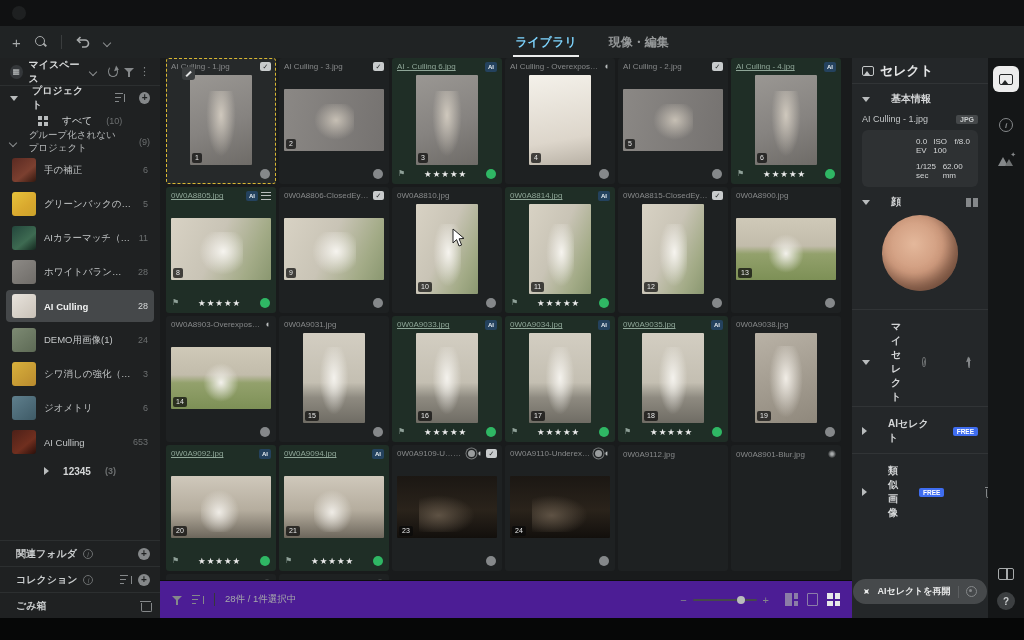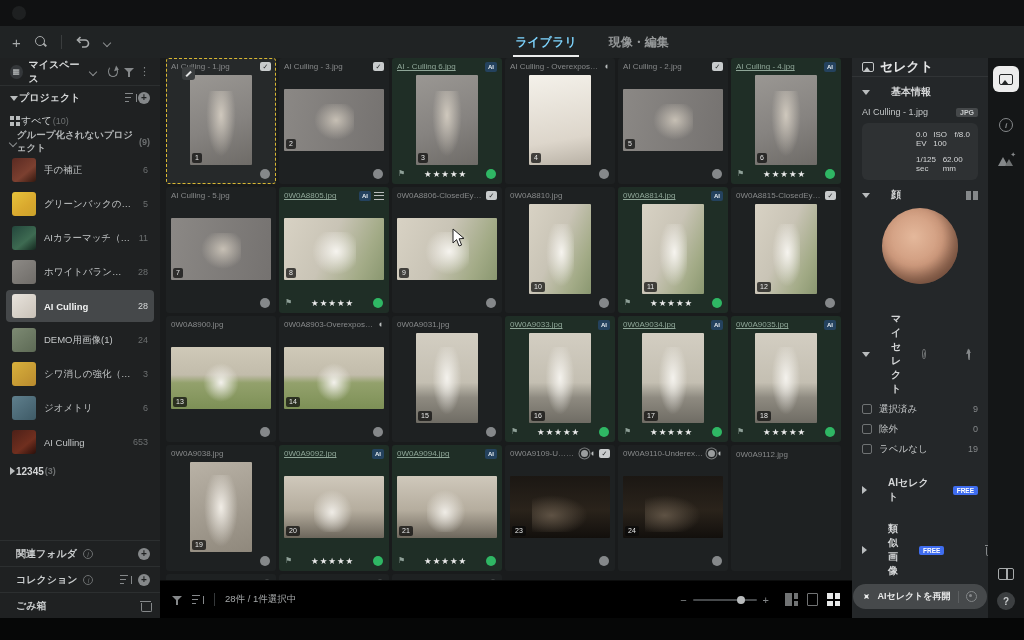--- a/index.html
+++ b/index.html
@@ -36,38 +36,38 @@
   .side-head{height:28px;display:flex;align-items:center;gap:6px;padding:0 10px;border-bottom:1px solid #2c2f30;}
   .ws-logo{width:14px;height:14px;border-radius:50%;background:#34373a;color:#c3c6c7;font-size:8px;display:flex;align-items:center;justify-content:center;}
   .side-head .lbl{font-weight:bold;color:#d8dadb;font-size:10px;}
   .spacer{flex:1;}
   .icon-refresh{width:11px;height:11px;display:inline-block;border:1.4px solid #85888a;border-radius:50%;border-top-color:transparent;position:relative;}
   .icon-refresh::after{content:"";position:absolute;right:-2px;top:-1px;border-left:4px solid #85888a;border-top:3px solid transparent;border-bottom:3px solid transparent;transform:rotate(20deg);}
   .funnel{width:10px;height:10px;display:inline-block;position:relative;}
   .funnel::before{content:"";position:absolute;left:0;top:1px;border-left:5px solid transparent;border-right:5px solid transparent;border-top:5px solid #85888a;}
   .funnel::after{content:"";position:absolute;left:4px;top:5px;width:2px;height:5px;background:#85888a;}
   .kebab{color:#85888a;font-size:11px;letter-spacing:0;}
-  .row{display:flex;align-items:center;gap:1px;padding:0 10px;}
+  .row{display:flex;align-items:center;gap:14px;padding:0 10px;justify-content:center;}
   .row .caret{width:0;height:0;border-left:4px solid transparent;border-right:4px solid transparent;border-top:5px solid #b9bcbd;}
   .row .caret.right{border-top:4px solid transparent;border-bottom:4px solid transparent;border-left:5px solid #b9bcbd;border-right:none;}
   .row.projects{height:24px;}
   .row .h{font-weight:bold;color:#d4d6d7;}
   .sort-ic{display:inline-block;width:12px;height:10px;position:relative;}
   .sort-ic i{position:absolute;left:0;height:1.4px;background:#85888a;}
   .sort-ic i:nth-child(1){top:0;width:8px;}.sort-ic i:nth-child(2){top:4px;width:6px;}.sort-ic i:nth-child(3){top:8px;width:4px;}
   .sort-ic::after{content:"";position:absolute;right:0;top:1px;width:1.4px;height:8px;background:#85888a;}
   .plus-circle{width:12px;height:12px;border-radius:50%;background:#85888a;color:#1f2122;font-size:10px;line-height:12px;text-align:center;font-weight:bold;}
   .row.all{height:22px;color:#cfd2d3;}
   .grid-ic{display:inline-block;width:10px;height:10px;position:relative;}
   .grid-ic::before{content:"";position:absolute;inset:0;background:
     linear-gradient(#b9bcbd,#b9bcbd) 0 0/4px 4px no-repeat,
     linear-gradient(#b9bcbd,#b9bcbd) 6px 0/4px 4px no-repeat,
     linear-gradient(#b9bcbd,#b9bcbd) 0 6px/4px 4px no-repeat,
     linear-gradient(#b9bcbd,#b9bcbd) 6px 6px/4px 4px no-repeat;}
-  .row.group{height:20px;color:#b4b7b8;font-size:9.5px;font-weight:bold;}
+  .row.group{height:20px;color:#b4b7b8;font-size:9.5px;}
   .cnt{color:#6d7071;font-size:9px;}
   .proj-list{display:flex;flex-direction:column;padding:2px 6px;gap:2px;}
   .sproj{display:flex;align-items:center;gap:8px;height:32px;padding:0 6px;border-radius:4px;}
   .sproj.selected{background:#45484a;}
   .sproj .thumb{width:24px;height:24px;border-radius:3px;flex:none;}
   .sproj .nm{flex:1;font-size:9.5px;color:#c3c6c7;white-space:nowrap;overflow:hidden;text-overflow:ellipsis;}
   .sproj.selected .nm{color:#f0f1f1;font-weight:bold;}
   .sproj .cnt{font-size:9px;}
   .sproj.selected .cnt{color:#d6d8d9;}
   .t1{background:linear-gradient(140deg,#5a2a22,#7c4030 60%,#33180f);}
@@ -132,21 +132,21 @@
   .p-street::before{content:"";position:absolute;inset:16% 26% 8%;background:radial-gradient(ellipse at 50% 45%,#f4f2ed 0%,rgba(244,242,237,0) 68%);}
   .p-bride{background:linear-gradient(160deg,#b9b2a6,#8f887c);}
   .p-bride::before{content:"";position:absolute;inset:14% 22% 6%;background:radial-gradient(ellipse at 50% 45%,#f1ede6 0%,rgba(241,237,230,0) 70%);}
   .p-couple{background:linear-gradient(180deg,#cfc8bb 0%,#b5ad9e 55%,#6d675c 100%);}
   .p-couple::before{content:"";position:absolute;inset:20% 30% 10%;background:radial-gradient(ellipse at 45% 55%,#efece6 0%,rgba(239,236,230,0) 65%);}
   .p-dark{background:linear-gradient(180deg,#1b1713,#2a231b 55%,#120f0c);}
   .p-dark::before{content:"";position:absolute;inset:30% 22% 10%;background:radial-gradient(ellipse at 35% 55%,#5e5244 0%,rgba(94,82,68,0) 70%);}
   
   .cursor{position:absolute;left:292px;top:170px;z-index:40;pointer-events:none;}
   
-  .gfooter{position:absolute;left:0;bottom:0;width:692px;height:38px;background:#000000;border-top:1px solid #0c0d0d;display:flex;align-items:center;gap:10px;padding:0 12px;}
+  .gfooter{position:absolute;left:0;bottom:0;width:692px;height:38px;background:#4c1d95;border-top:1px solid #0c0d0d;display:flex;align-items:center;gap:10px;padding:0 12px;}
   .gfooter .count{font-size:9.5px;color:#a7aaab;border-left:1px solid #35383a;padding-left:10px;}
   .zoomer{margin-left:auto;display:flex;align-items:center;gap:6px;color:#85888a;font-size:11px;}
   .track{width:64px;height:2px;background:#46494b;border-radius:1px;position:relative;}
   .knob{position:absolute;left:70%;top:-3px;width:8px;height:8px;border-radius:50%;background:#b9bcbd;}
   .views{display:flex;align-items:center;gap:8px;margin-left:6px;}
   .v-ic{width:13px;height:13px;position:relative;opacity:.65;}
   .v-ic.active{opacity:1;}
   .v-collage::before{content:"";position:absolute;inset:0;background:
      linear-gradient(#aeb1b2,#aeb1b2) 0 0/7px 13px no-repeat,
      linear-gradient(#aeb1b2,#aeb1b2) 9px 0/4px 6px no-repeat,
@@ -430,33 +430,20 @@
             <div class="photo p p-studio-a">
               <span class="idx">6</span>
             </div>
           </div>
           <div class="t-foot">
             <span class="flag">⚑</span>
             <span class="stars">★★★★★</span>
             <span class="dot green"></span>
           </div>
         </div>
-        <div class="tile">
-          <div class="t-head">
-            <span class="t-name">AI Culling - 5.jpg</span>
-          </div>
-          <div class="t-body">
-            <div class="photo l p-studio-b">
-              <span class="idx">7</span>
-            </div>
-          </div>
-          <div class="t-foot">
-            <span class="dot gray"></span>
-          </div>
-        </div>
         <div class="tile picked">
           <div class="t-head">
             <span class="t-name">0W0A8805.jpg</span>
             <span class="ti ai-badge">AI</span>
             <span class="ti adjust-ic">
               <i></i>
               <i></i>
               <i></i>
             </span>
           </div>
@@ -783,37 +770,20 @@
     <div class="sec" style="padding-bottom:0;">
       <div class="sec-h">
         <span class="caret"></span>
         <span>マイセレクト</span>
         <span class="info-dot">i</span>
         <span class="spacer"></span>
         <span class="icon-refresh"></span>
         <span class="gear-ic"></span>
       </div>
     </div>
-    <div class="chk-list" id="filter-list">
-        <div class="chk-row">
-          <span class="chk"></span>
-          <span class="lb">選択済み</span>
-          <span class="ct">9</span>
-        </div>
-        <div class="chk-row">
-          <span class="chk"></span>
-          <span class="lb">除外</span>
-          <span class="ct">0</span>
-        </div>
-        <div class="chk-row">
-          <span class="chk"></span>
-          <span class="lb">ラベルなし</span>
-          <span class="ct">19</span>
-        </div>
-      </div>
     <div class="divider"></div>
     <div class="sec">
       <div class="sec-h">
         <span class="caret right"></span>
         <span>AIセレクト</span>
         <span class="badge-free">FREE</span>
       </div>
     </div>
     <div class="divider"></div>
     <div class="sec">

